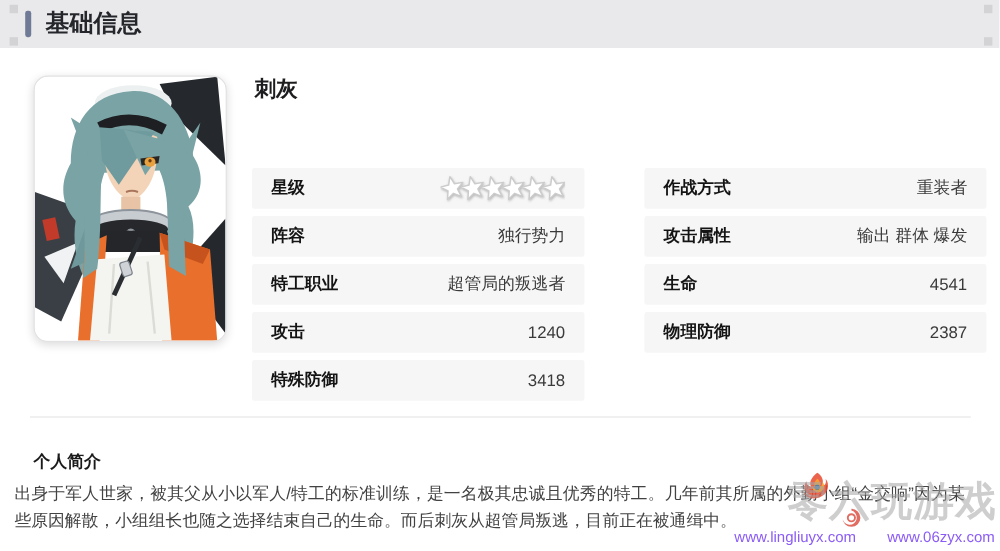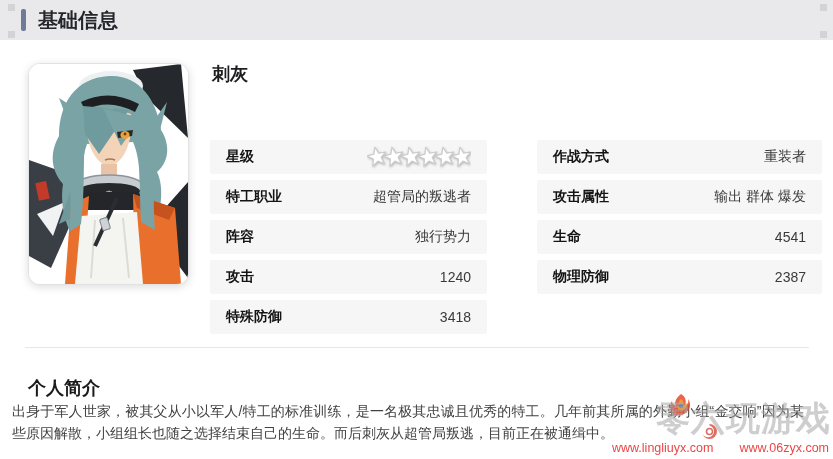--- a/index.html
+++ b/index.html
@@ -31,35 +31,35 @@
     height:34px;margin-bottom:6px;background:#f6f6f7;border-radius:2px;
     display:flex;align-items:center;justify-content:space-between;
     padding:0 16px;box-sizing:border-box;
   }
   .stat-label{font-size:14px;font-weight:700;color:#141414;white-space:nowrap;}
   .stat-value{font-size:14px;color:#3a3a3a;white-space:nowrap;}
   .stars-svg{display:block;}
   .class-icon{display:block;}
   
   .divider{position:absolute;left:25px;top:347px;width:784px;height:1px;background:#e7e7e8;}
-  .profile-title{position:absolute;left:28px;top:376px;font-size:18px;font-weight:700;color:#1a1a1a;}
+  .profile-title{position:absolute;left:28px;top:376px;font-size:14px;font-weight:700;color:#1a1a1a;}
   .profile-text{
     position:absolute;left:12px;top:400px;width:792px;
     font-size:14px;line-height:22px;color:#424242;text-align:justify;
   }
   
   .wm-brand{
     position:absolute;right:2px;top:396px;width:180px;height:44px;
     font-size:34px;line-height:44px;font-weight:800;letter-spacing:1px;
     color:rgba(165,165,168,.55);white-space:nowrap;text-align:right;
     pointer-events:none;
   }
   .wm-urls{
     position:absolute;right:4px;top:441px;display:flex;gap:26px;
-    font-size:12.5px;color:#ef4444;pointer-events:none;
+    font-size:12.5px;color:#8b5cf6;pointer-events:none;
   }
   .wm-flame{position:absolute;left:668px;top:393px;pointer-events:none;}
   .wm-swirl{position:absolute;left:701px;top:423px;pointer-events:none;}
 </style>
 </head>
 <body>
 
 <div class="header">
   <span class="accent-bar"></span>
   <span class="header-title">基础信息</span>
@@ -143,26 +143,26 @@
         <use href="#st" transform="translate(10,13) rotate(-12)"></use>
         <use href="#st" transform="translate(27,13) rotate(-12)"></use>
         <use href="#st" transform="translate(44,13) rotate(-12)"></use>
         <use href="#st" transform="translate(61,13) rotate(-12)"></use>
         <use href="#st" transform="translate(78,13) rotate(-12)"></use>
         <use href="#st" transform="translate(95,13) rotate(-12)"></use>
       </g>
     </svg>
   </div>
   <div class="stat-row">
+    <span class="stat-label">阵容</span>
+    <span class="stat-value">独行势力</span>
+  </div>
+  <div class="stat-row">
     <span class="stat-label">特工职业</span>
     <span class="stat-value">超管局的叛逃者</span>
-  </div>
-  <div class="stat-row">
-    <span class="stat-label">阵容</span>
-    <span class="stat-value">独行势力</span>
   </div>
   <div class="stat-row">
     <span class="stat-label">攻击</span>
     <span class="stat-value">1240</span>
   </div>
   <div class="stat-row">
     <span class="stat-label">特殊防御</span>
     <span class="stat-value">3418</span>
   </div>
 </div>

